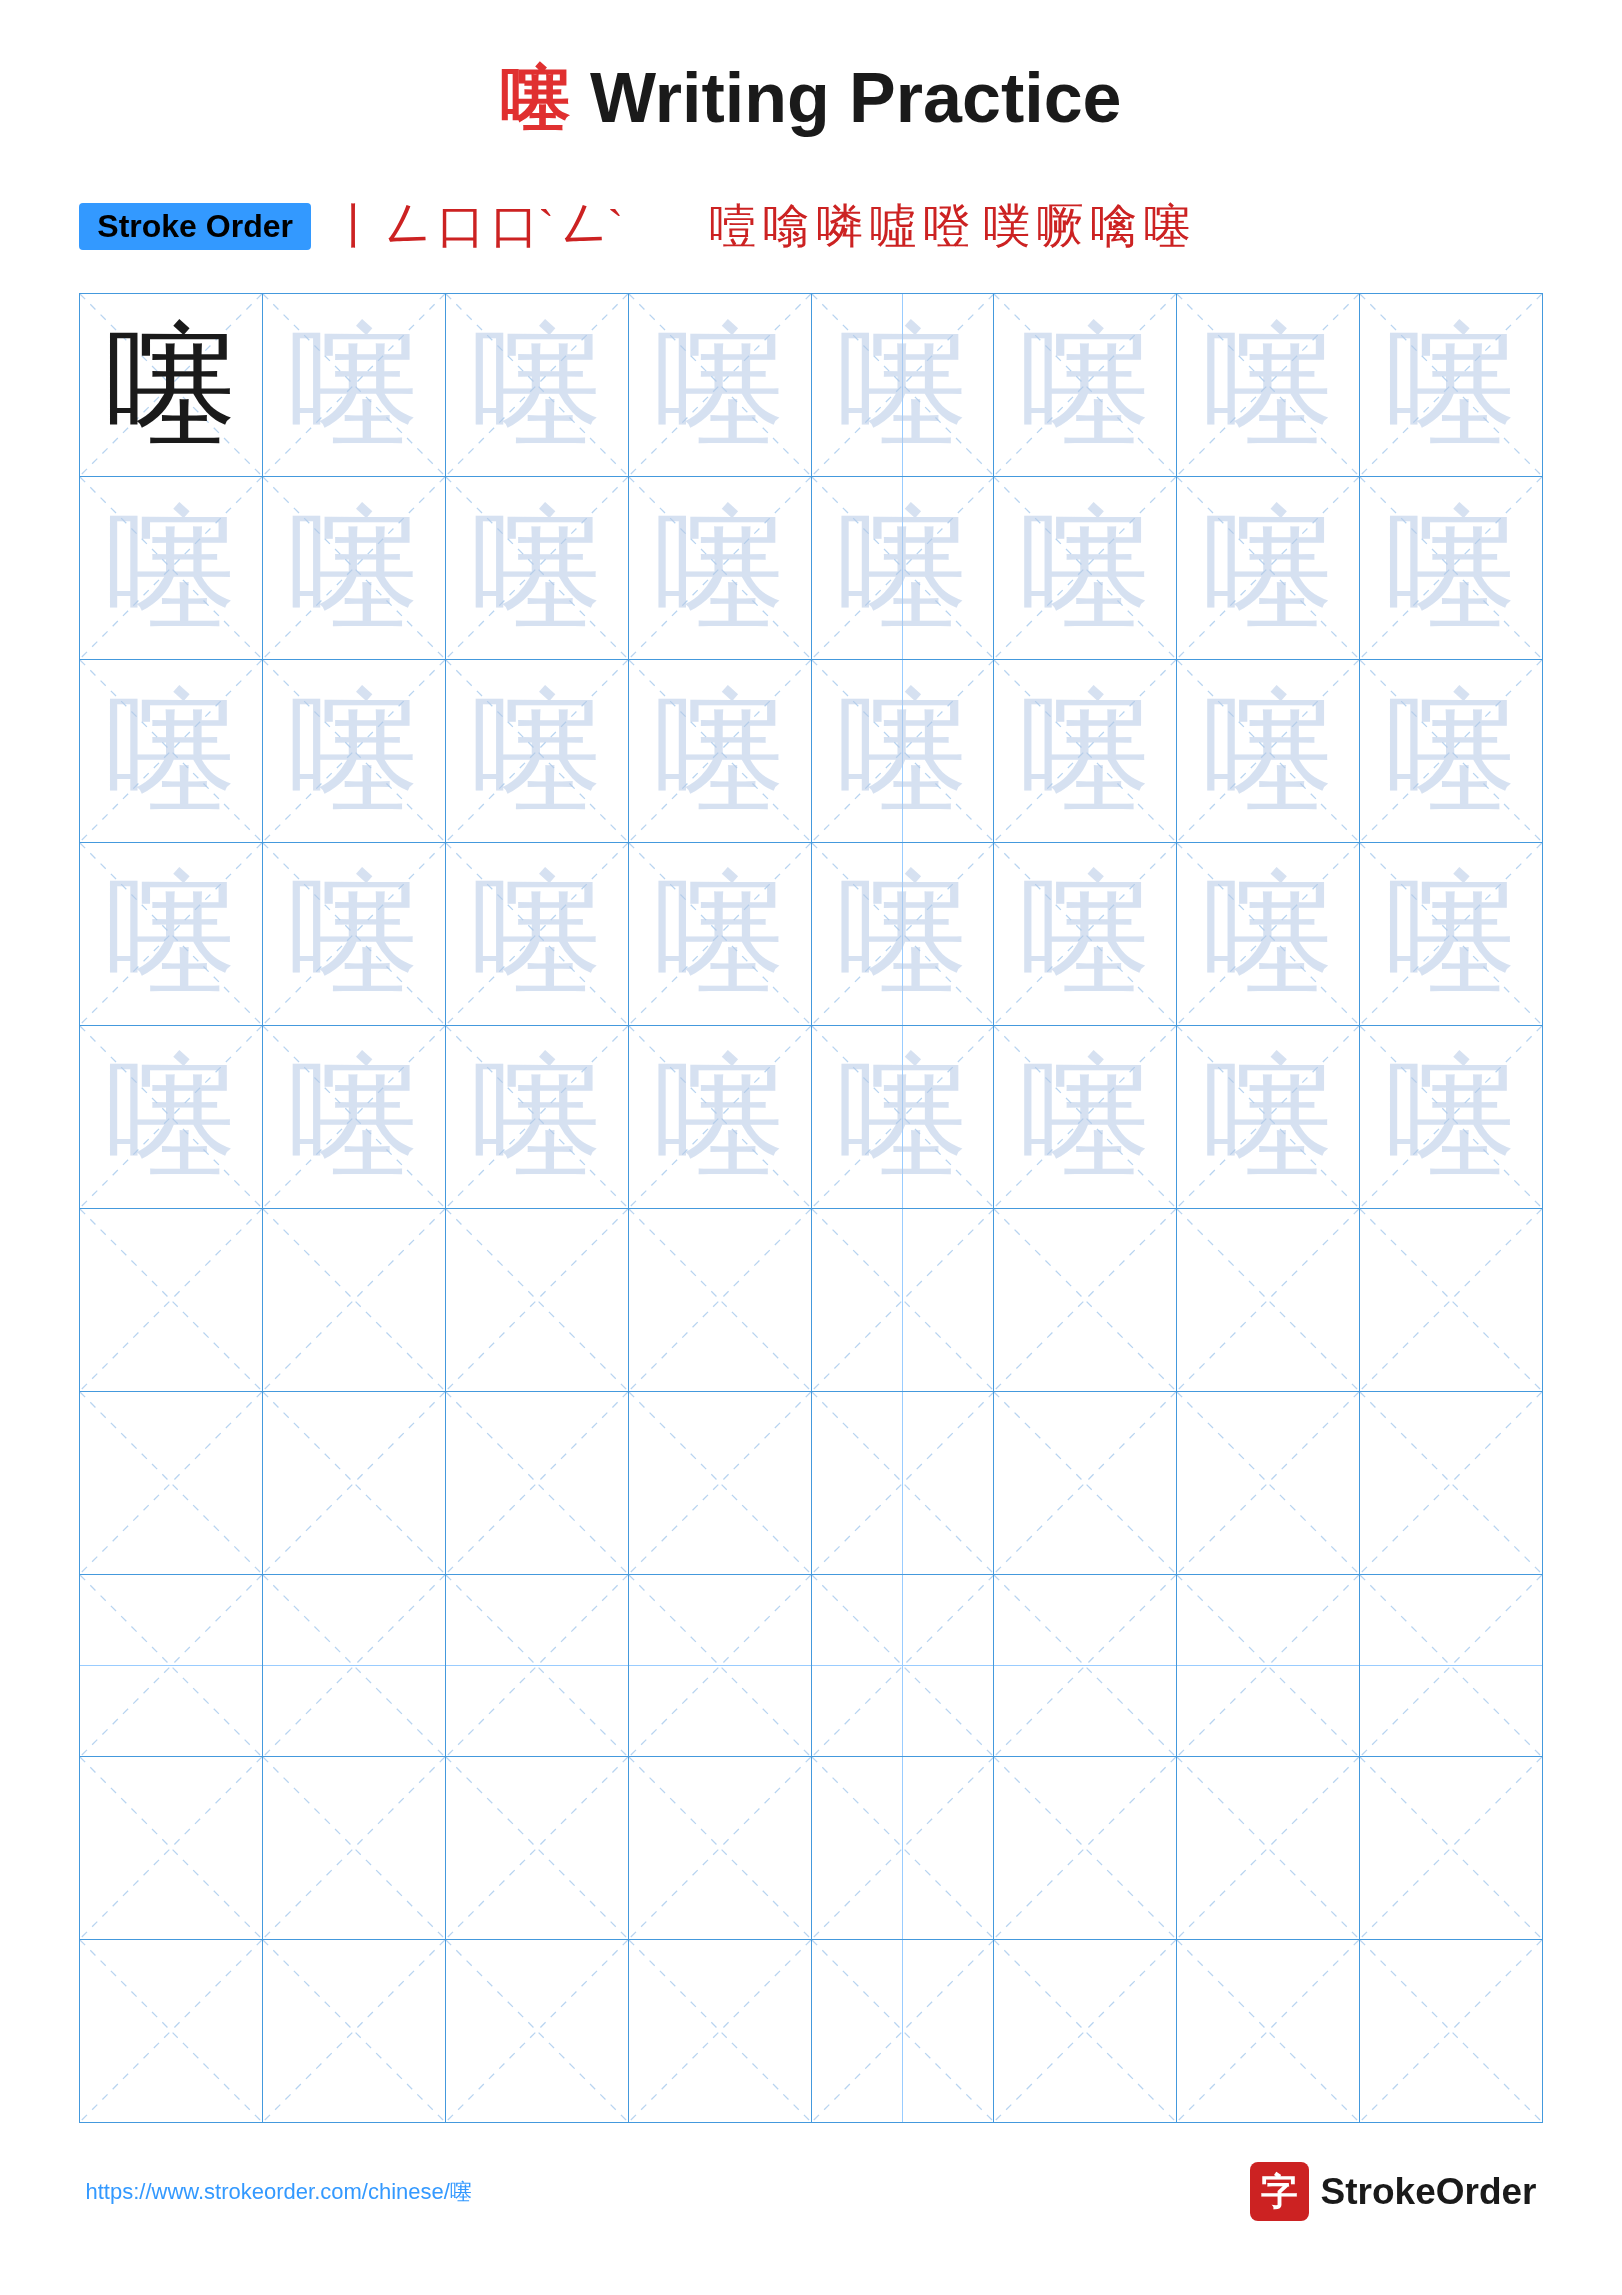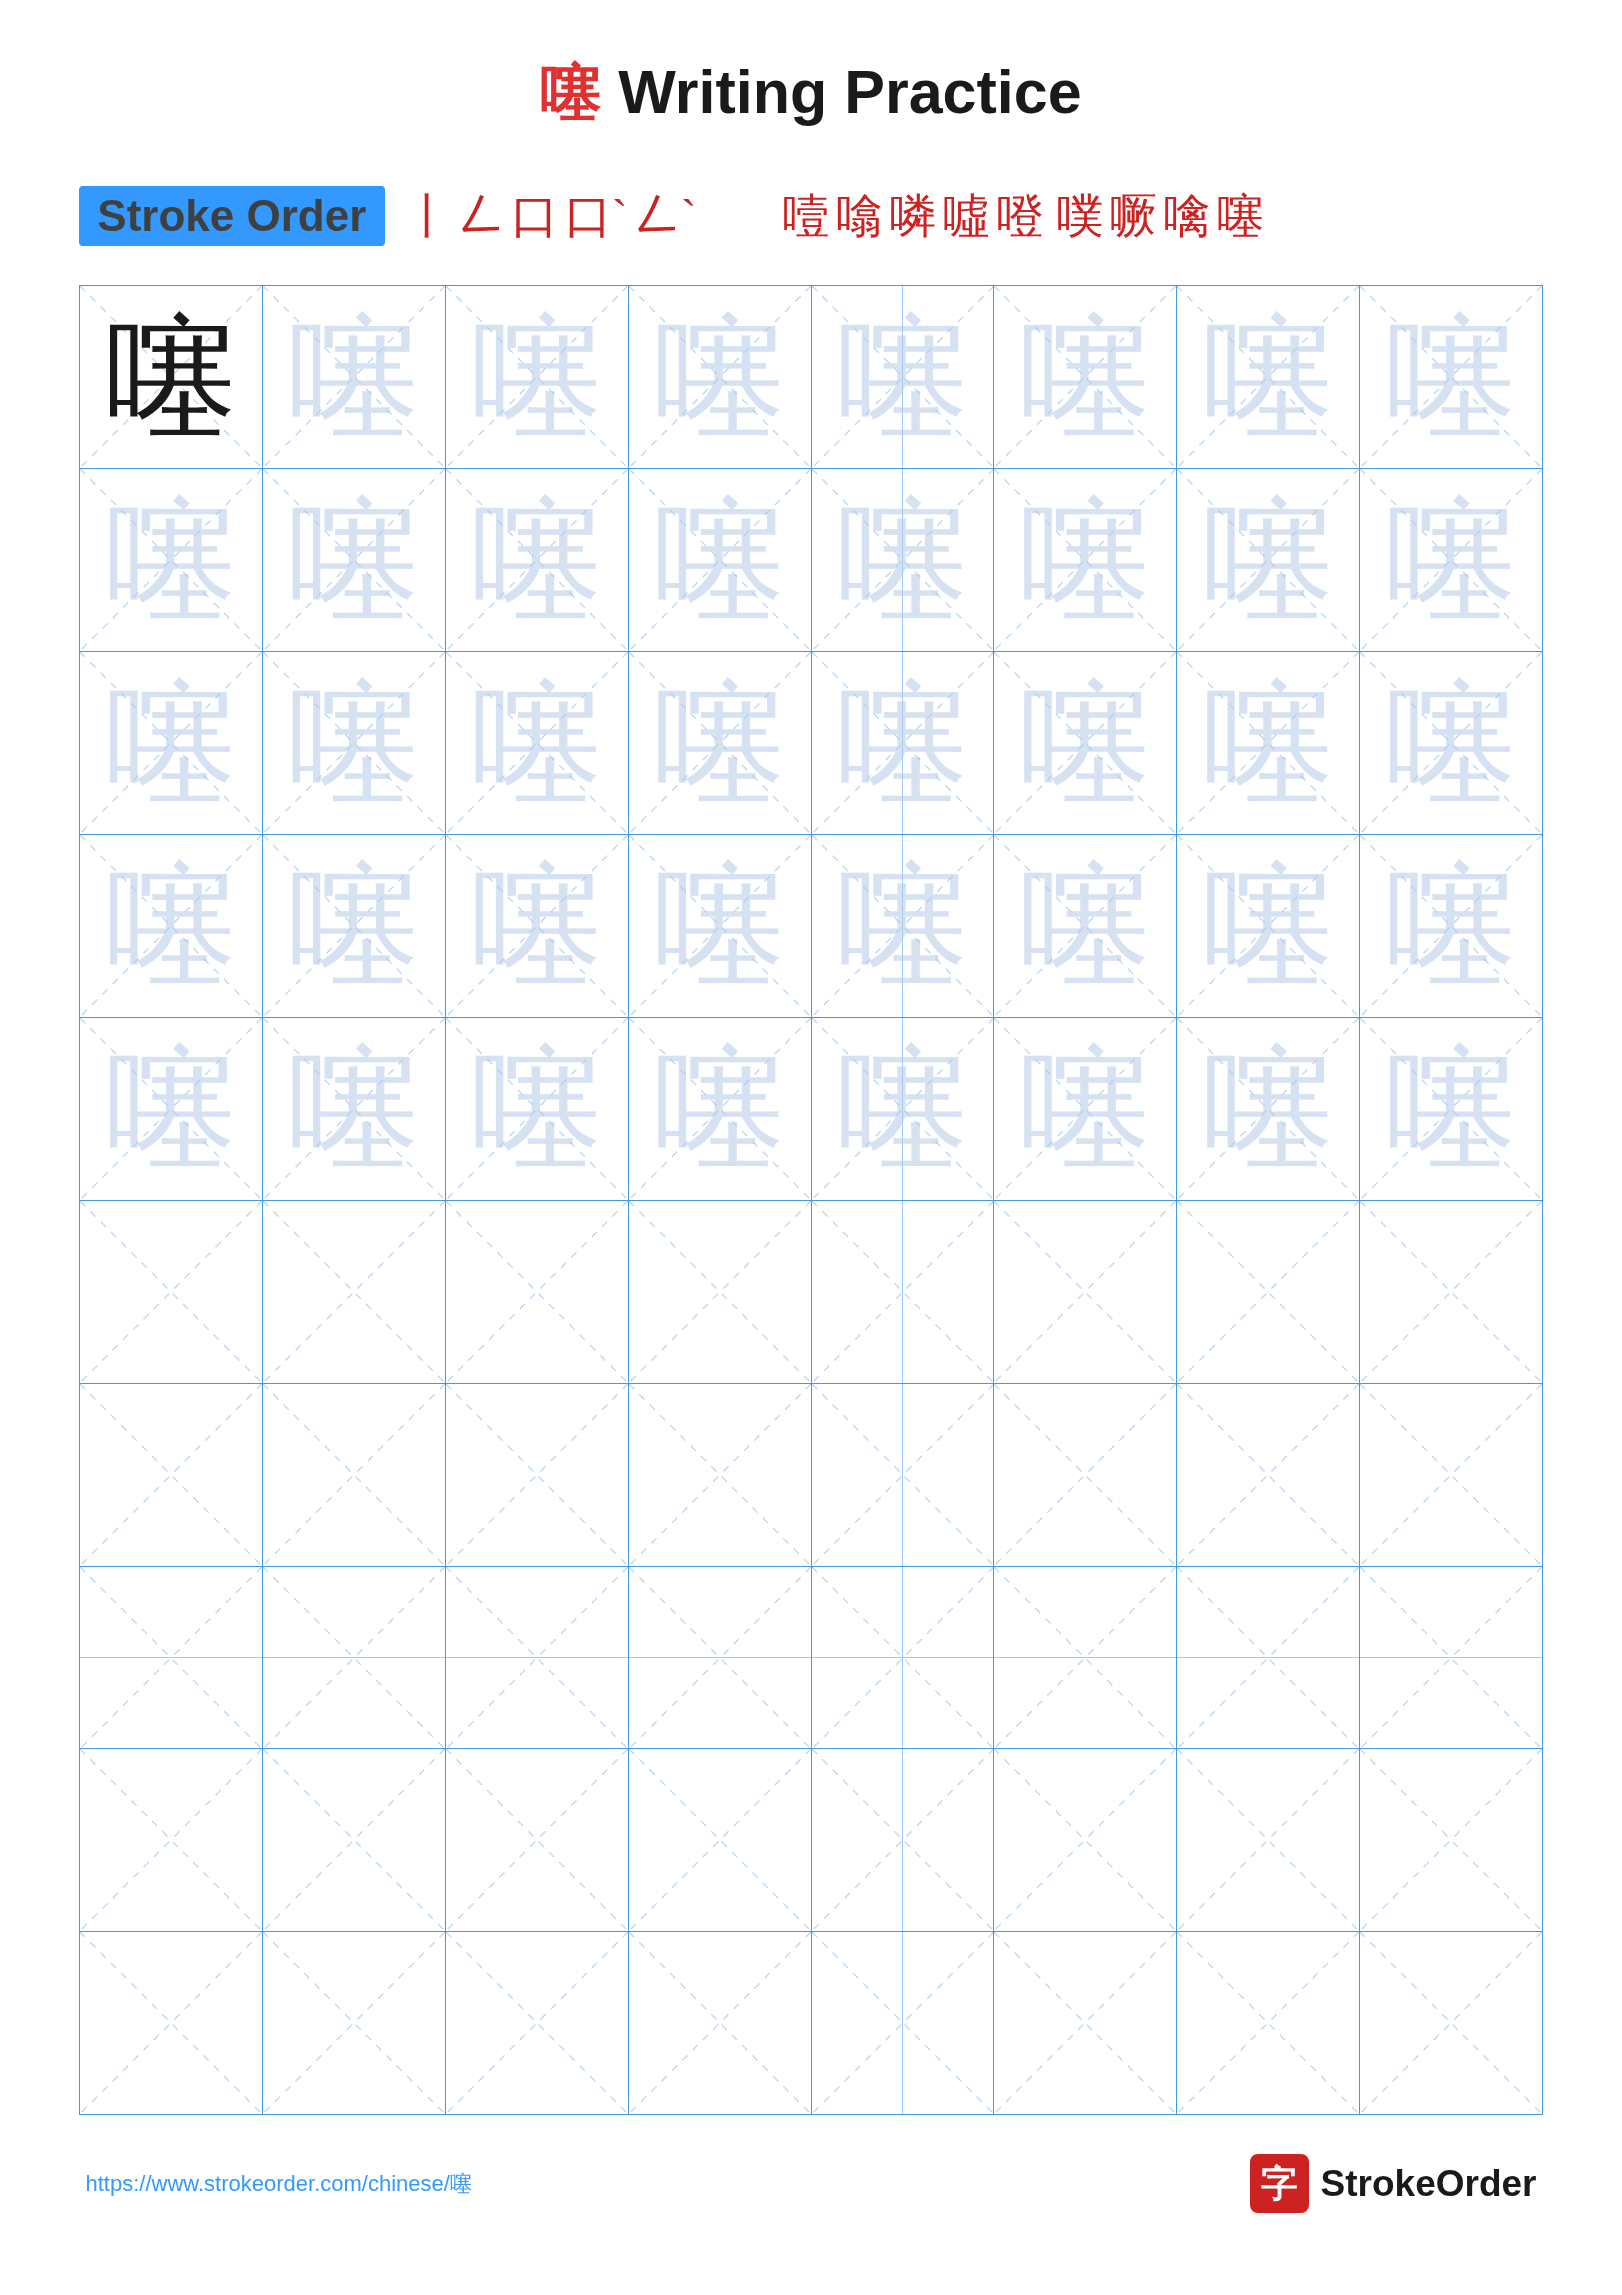--- a/index.html
+++ b/index.html
@@ -15,21 +15,21 @@
     .page {
       width: 1622px;
       min-height: 2295px;
       padding: 52px 79px;
       display: flex;
       flex-direction: column;
       align-items: center;
     }
 
     .title {
-      font-size: 61px;
+      font-size: 70px;
       font-weight: bold;
       color: #1a1a1a;
       margin-bottom: 52px;
       text-align: right;
       font-family: Arial, sans-serif;
     }
 
     .title-char {
       color: #e03030;
       font-family: serif;
@@ -39,24 +39,24 @@
       width: 100%;
       display: flex;
       flex-wrap: wrap;
       align-items: center;
       margin-bottom: 39px;
       font-size: 47px;
     }
 
     .stroke-order-badge {
       background: #3399ff;
-      color: #404040;
+      color: #000000;
       padding: 5.2px 18.3px;
       border-radius: 3.9px;
-      font-size: 44px;
+      font-size: 32px;
       font-family: Arial, sans-serif;
       font-weight: bold;
       margin-right: 19.6px;
       white-space: nowrap;
     }
 
     .stroke-chars {
       display: flex;
       flex-wrap: wrap;
       align-items: center;

